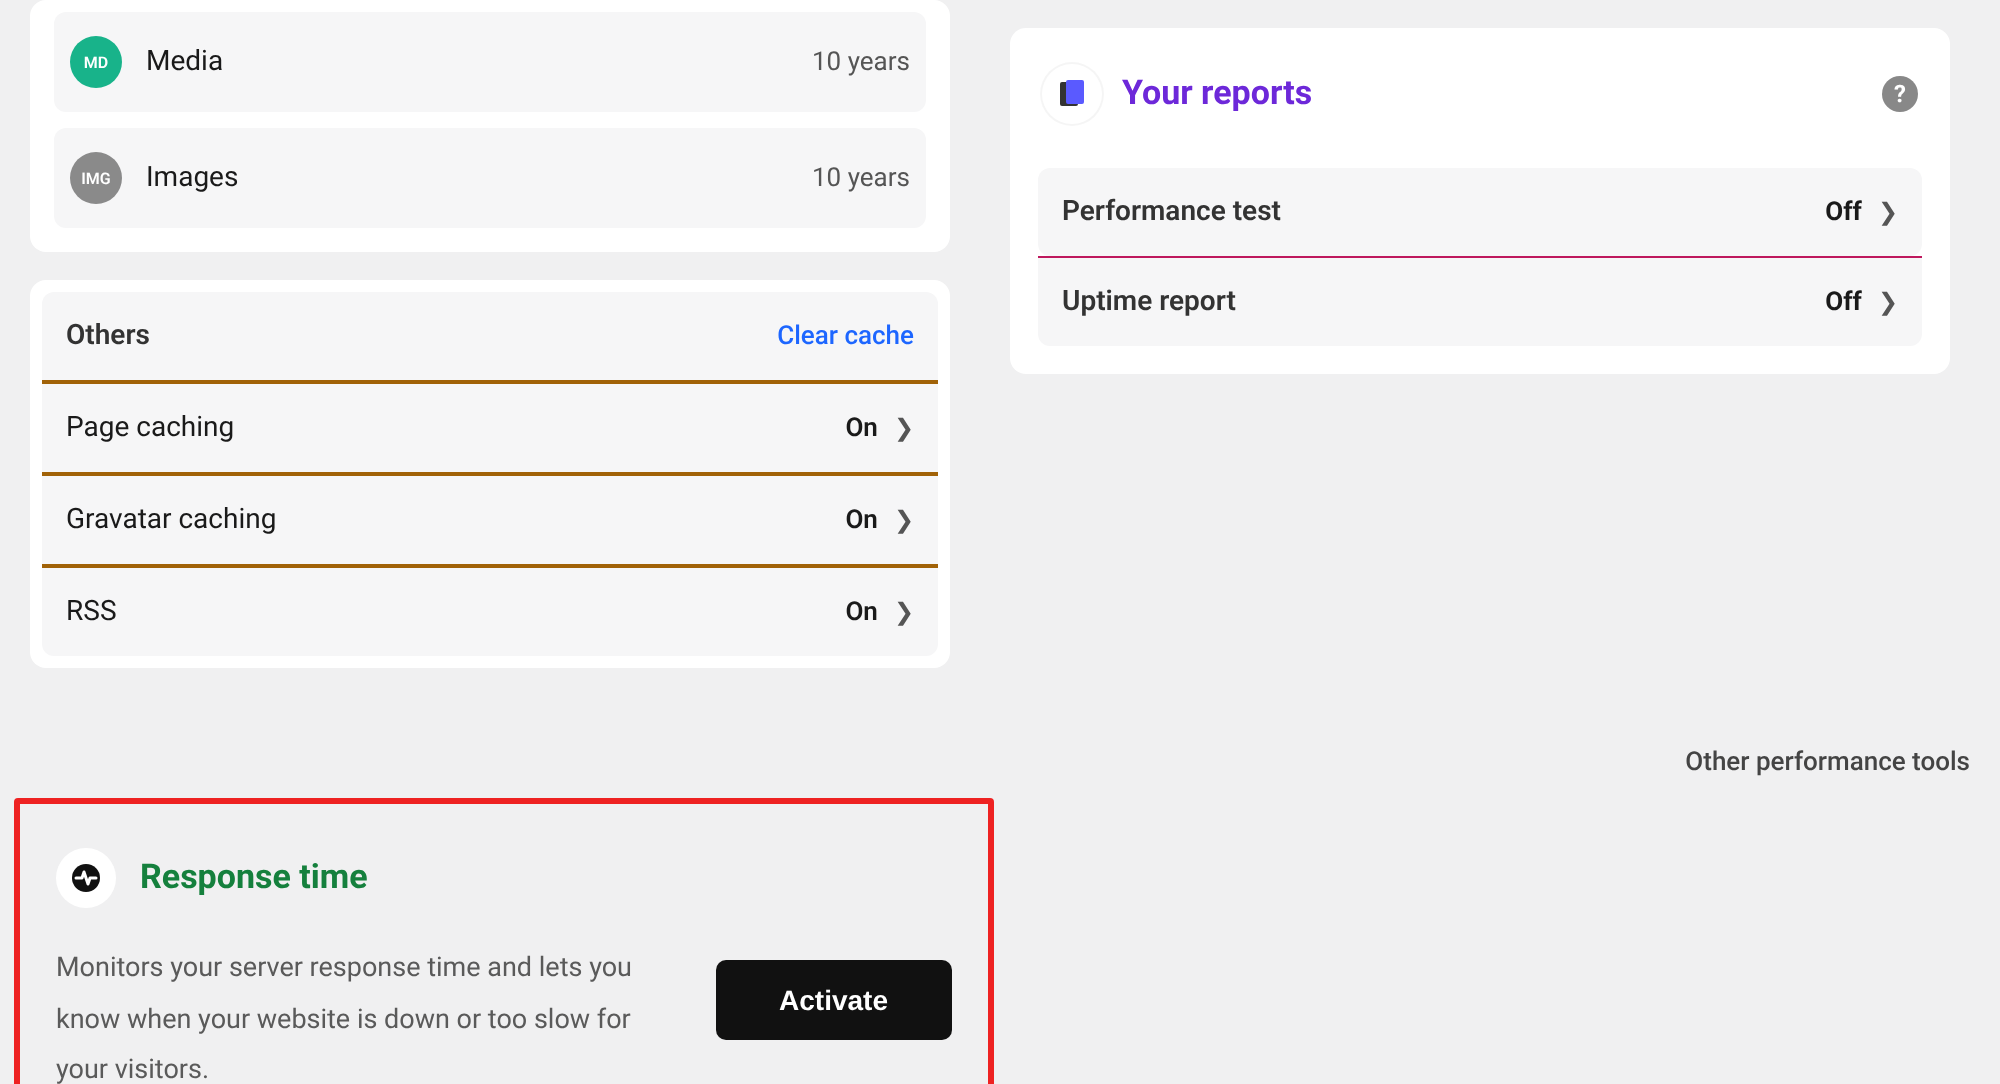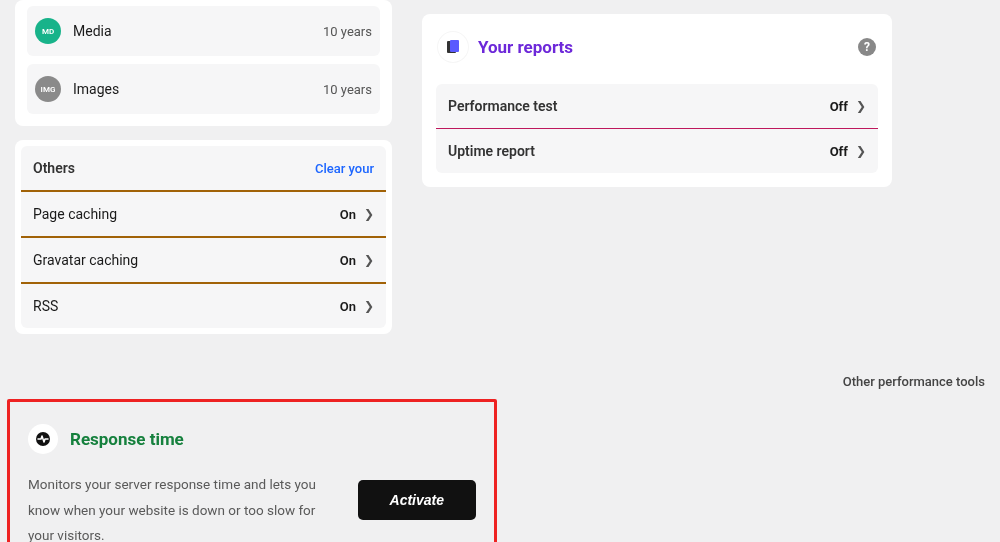--- a/index.html
+++ b/index.html
@@ -13,21 +13,21 @@
       width: 1000px;
       height: 542px;
       overflow: hidden;
     }
     .layout {
       display: flex;
       gap: 30px;
       padding: 0 15px;
     }
     .col-left {
-      width: 377px;
+      width: 460px;
     }
     .col-right {
       width: 470px;
     }
     .expiry-list {
       background: #fff;
       border-radius: 8px;
       padding: 6px 12px 12px 12px;
     }
     .expiry-row {
@@ -231,21 +231,20 @@
     .activate-btn {
       background: #111;
       color: #fff;
       border: none;
       border-radius: 5px;
       padding: 12px 32px;
       font-size: 14px;
       font-weight: 600;
       cursor: pointer;
       margin-top: 8px;
-      font-style: italic;
     }
     .set-off {
       border-radius: 6px;
     }
   </style>
 </head>
 <body>
 
 <div class="layout">
   <div class="col-left">
@@ -258,21 +257,21 @@
       <div class="expiry-row">
         <div class="badge-circle badge-gray">IMG</div>
         <div class="expiry-label">Images</div>
         <div class="expiry-value">10 years</div>
       </div>
     </div>
 
     <div class="others-card">
       <div class="others-header">
         <div class="others-title">Others</div>
-        <div class="clear-link">Clear your</div>
+        <div class="clear-link">Clear cache</div>
       </div>
       <div class="setting-row">
         <div class="setting-label">Page caching</div>
         <div class="setting-value">On</div>
         <div class="chevron">❯</div>
       </div>
       <div class="setting-row">
         <div class="setting-label">Gravatar caching</div>
         <div class="setting-value">On</div>
         <div class="chevron">❯</div>

